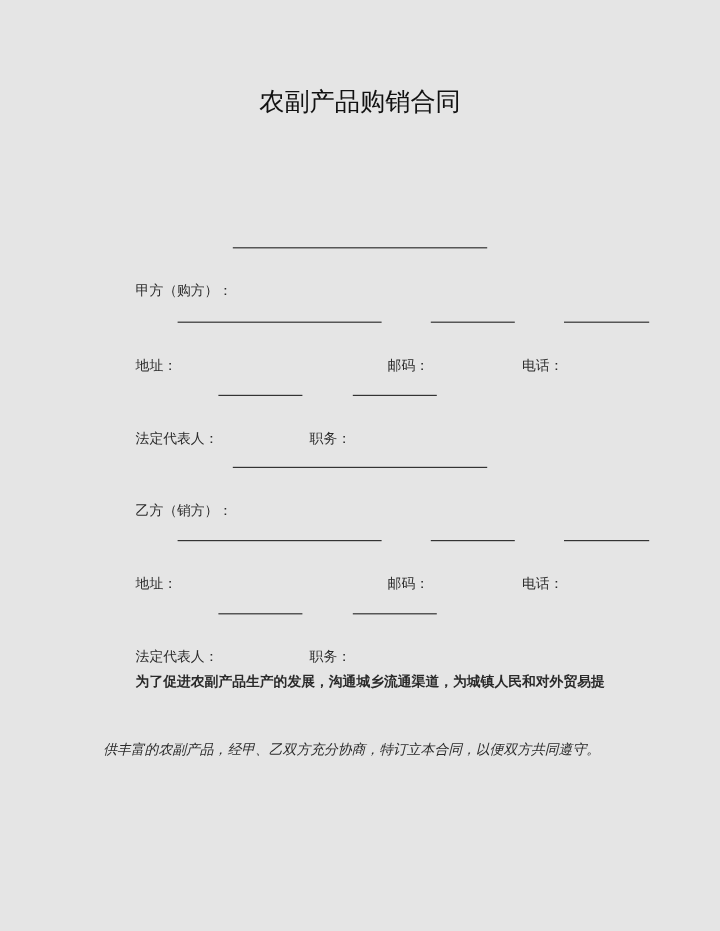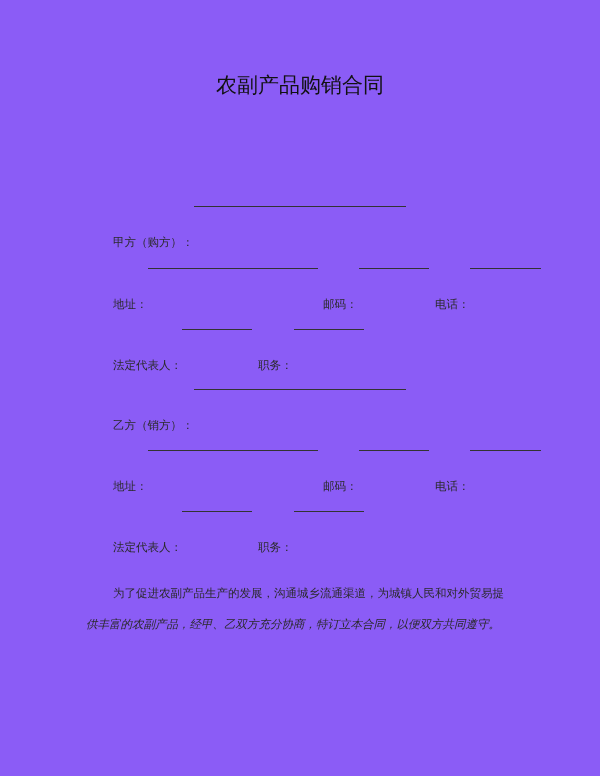--- a/index.html
+++ b/index.html
@@ -12,21 +12,21 @@
       height: 776px;
       position: relative;
       overflow: hidden;
       font-family: "DejaVu Serif", "Liberation Serif", serif;
       color: #222222;
     }
     .page {
       position: absolute;
       left: 0; top: 0;
       width: 600px; height: 776px;
-      background: #8b5cf6;
+      background: #e5e5e5;
     }
     .title {
       position: absolute;
       left: 0;
       top: 70px;
       width: 600px;
       text-align: center;
       font-family: "DejaVu Sans", "Liberation Sans", sans-serif;
       font-size: 21px;
       color: #111111;
@@ -114,17 +114,17 @@
     <div class="uline" style="left:470px; width:71px;"></div>
   </div>
 
   <div class="row" style="top:497px;">
     <span class="lbl" style="left:113px;">法定代表人：</span>
     <div class="uline" style="left:182px; width:70px;"></div>
     <span class="lbl" style="left:258px;">职务：</span>
     <div class="uline" style="left:294px; width:70px;"></div>
   </div>
 
-  <div class="para" style="top:585px; left:113px;">为了促进农副产品生产的发展，沟通城乡流通渠道，为城镇人民和对外贸易提</div>
+  <div class="para" style="top:560px; left:113px;font-weight:bold;">为了促进农副产品生产的发展，沟通城乡流通渠道，为城镇人民和对外贸易提</div>
   <div class="para" style="top:616px; left:86px;font-style:italic;">供丰富的农副产品，经甲、乙双方充分协商，特订立本合同，以便双方共同遵守。</div>
 
 
 </div>
 
 </body></html>

